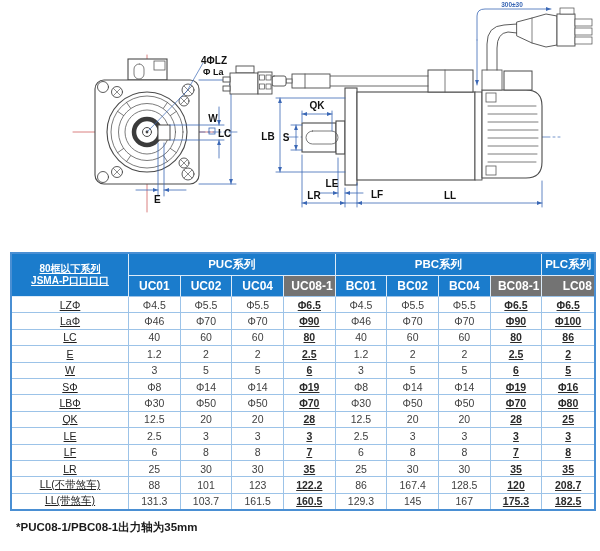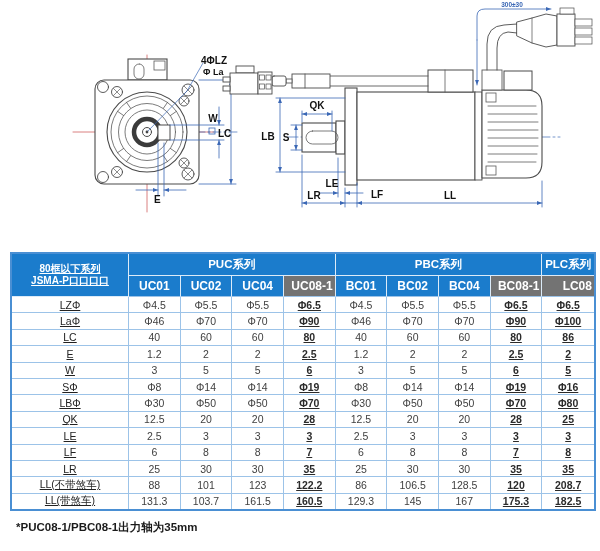--- a/index.html
+++ b/index.html
@@ -405,21 +405,21 @@
         <td class="hl">35</td>
         <td class="hl">35</td>
       </tr>
       <tr>
         <th>LL(不带煞车)</th>
         <td>88</td>
         <td>101</td>
         <td>123</td>
         <td class="hl">122.2</td>
         <td>86</td>
-        <td>106.5</td>
+        <td>167.4</td>
         <td>128.5</td>
         <td class="hl">120</td>
         <td class="hl">208.7</td>
       </tr>
       <tr>
         <th>LL(带煞车)</th>
         <td>131.3</td>
         <td>103.7</td>
         <td>161.5</td>
         <td class="hl">160.5</td>

